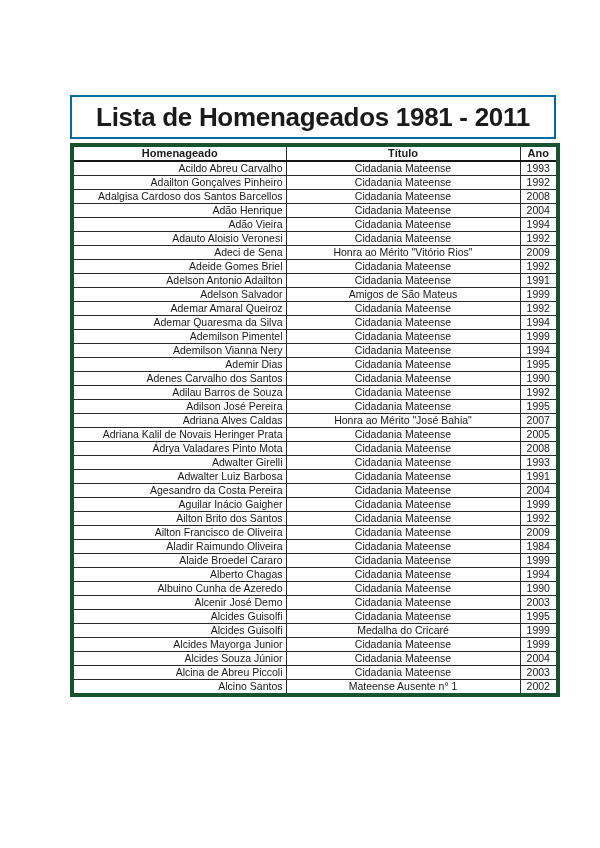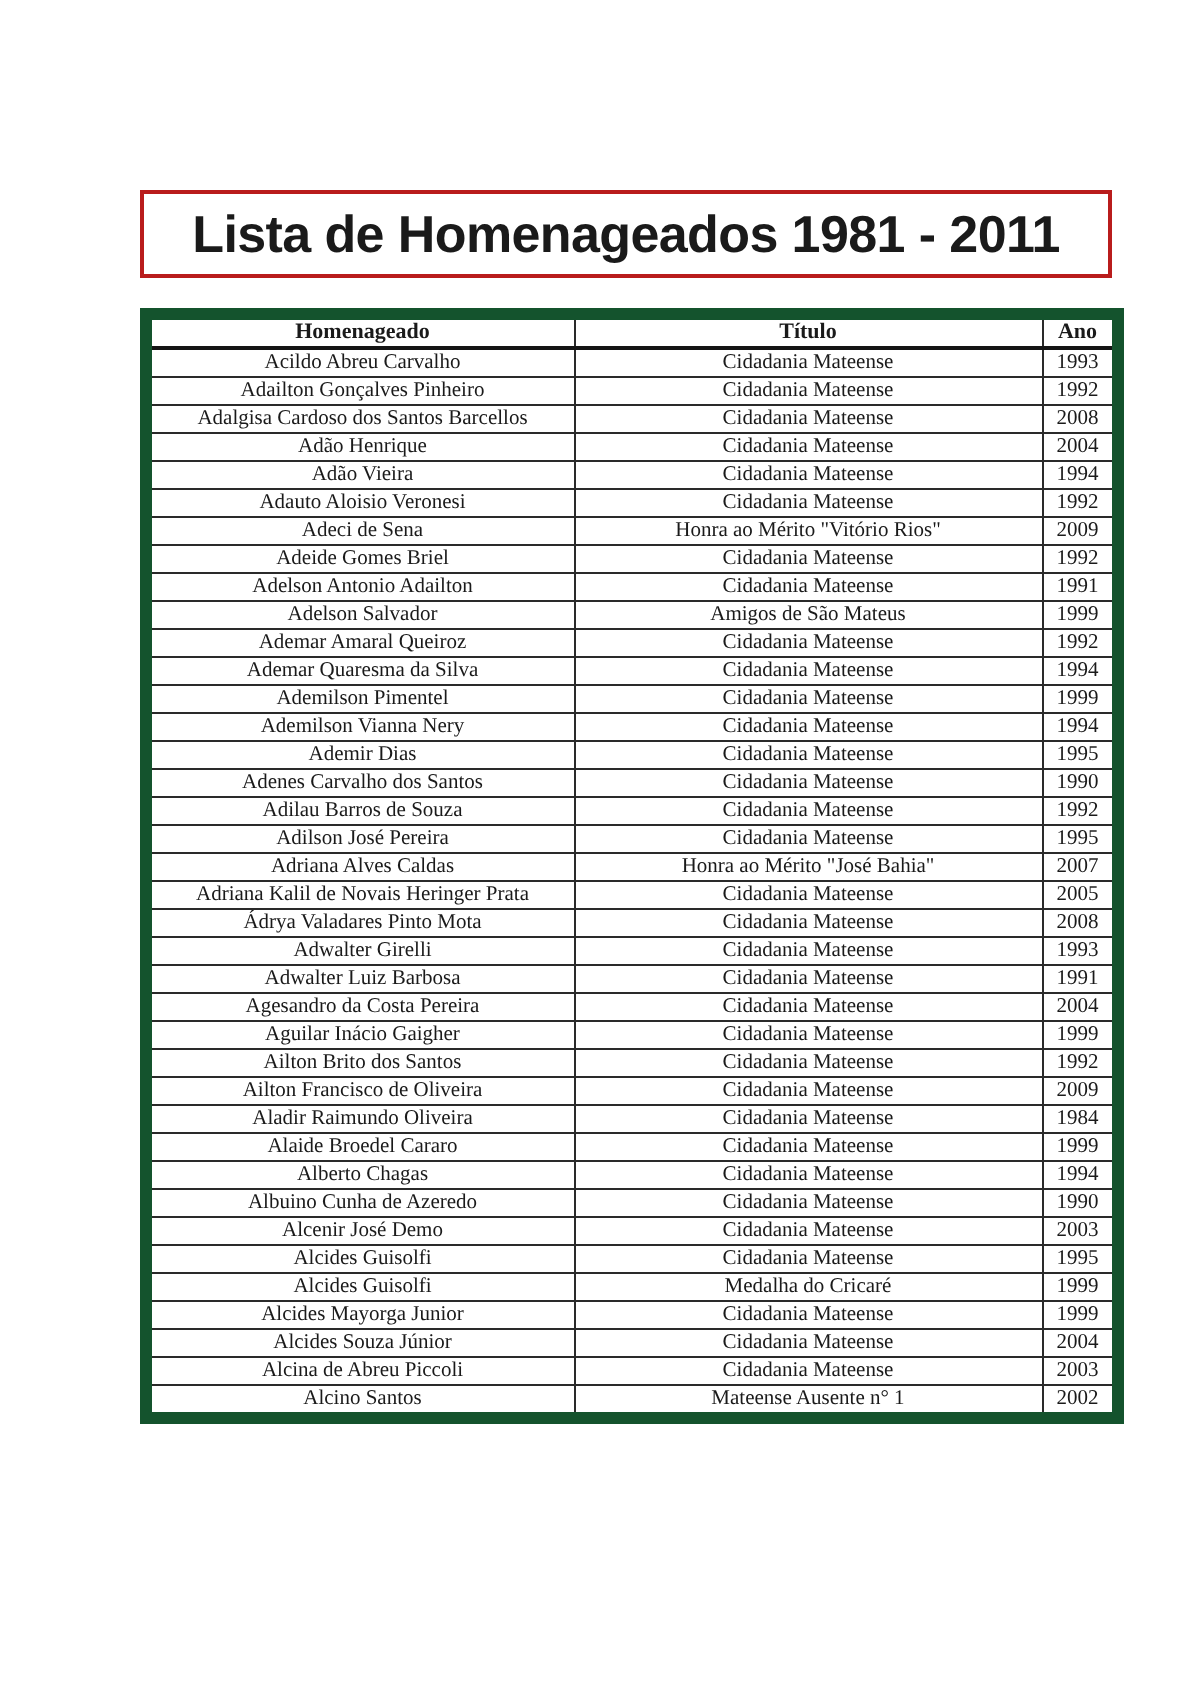--- a/index.html
+++ b/index.html
@@ -10,50 +10,49 @@
     color:#1a1a1a;
     position:relative;
   }
   .doc{
     position:absolute;
     left:70px;top:95px;width:486px;
   }
   .title-box{
     box-sizing:border-box;
     width:100%;height:44px;
-    border:2px solid #b91c1c;
+    border:2px solid #0369a1;
     display:flex;align-items:center;justify-content:center;
     font-weight:700;font-size:26px;letter-spacing:-0.3px;
     white-space:nowrap;
   }
   table.honorees{
     border-collapse:collapse;
     width:100%;
-    margin-top:15px;
-    border:6px solid #14532d;
+    margin-top:4px;
+    border:4px solid #14532d;
     table-layout:fixed;
-    font-family:Liberation Serif, serif;
   }
   table.honorees th, table.honorees td{
     border:1px solid #2a2a2a;
     overflow:hidden;white-space:nowrap;
   }
   table.honorees thead th{
     border-bottom:2px solid #151515;
     font-size:11px;font-weight:700;
     height:13px;line-height:13px;
     text-align:center;
     padding:0 2px;
   }
   table.honorees td{
     height:13px;line-height:13px;
     font-size:10.5px;
     padding:0 3px;
   }
-  td.col0{text-align:center;}
+  td.col0{text-align:right;}
   td.col1{text-align:center;}
   td.col2{text-align:center;}
   col.c0{width:214px;}
   col.c1{width:234px;}
   col.c2{width:38px;}
 </style>
 </head>
 <body>
 
 <div class="doc">

